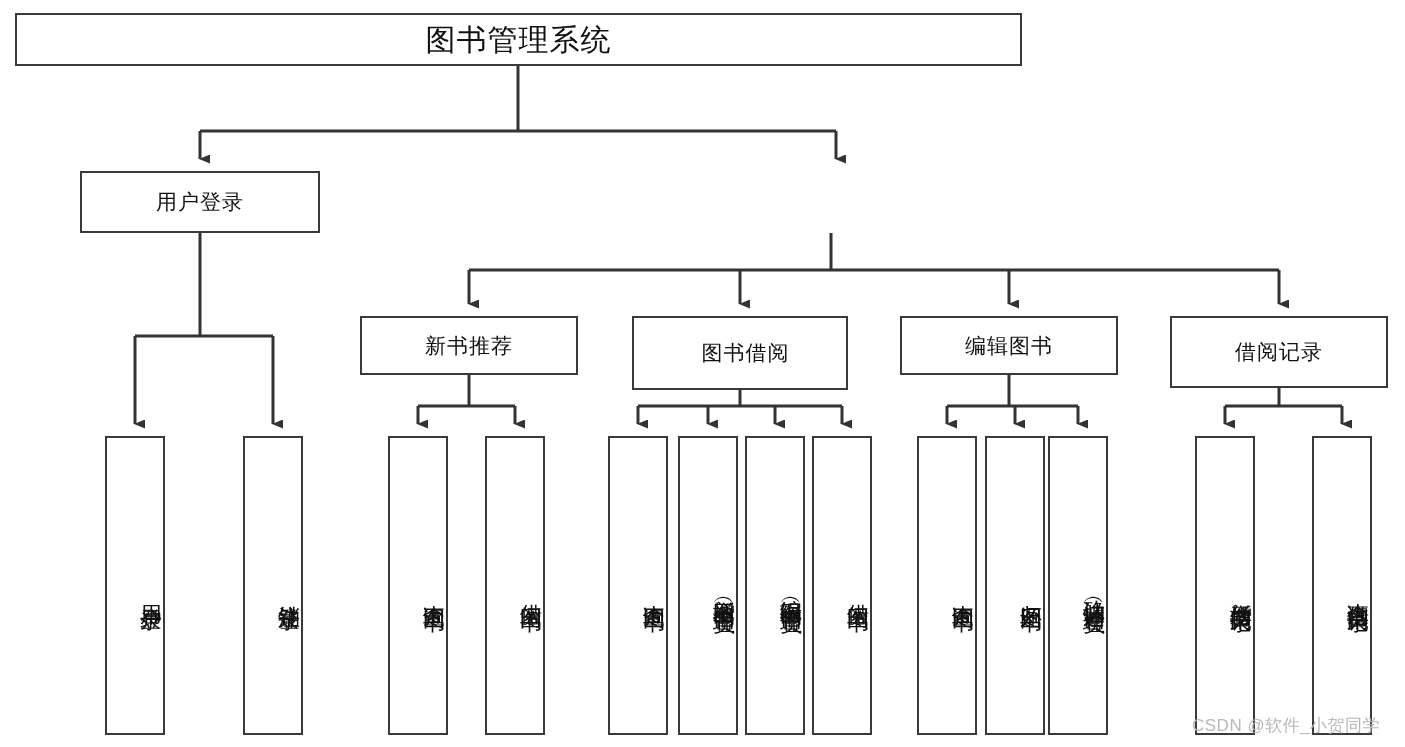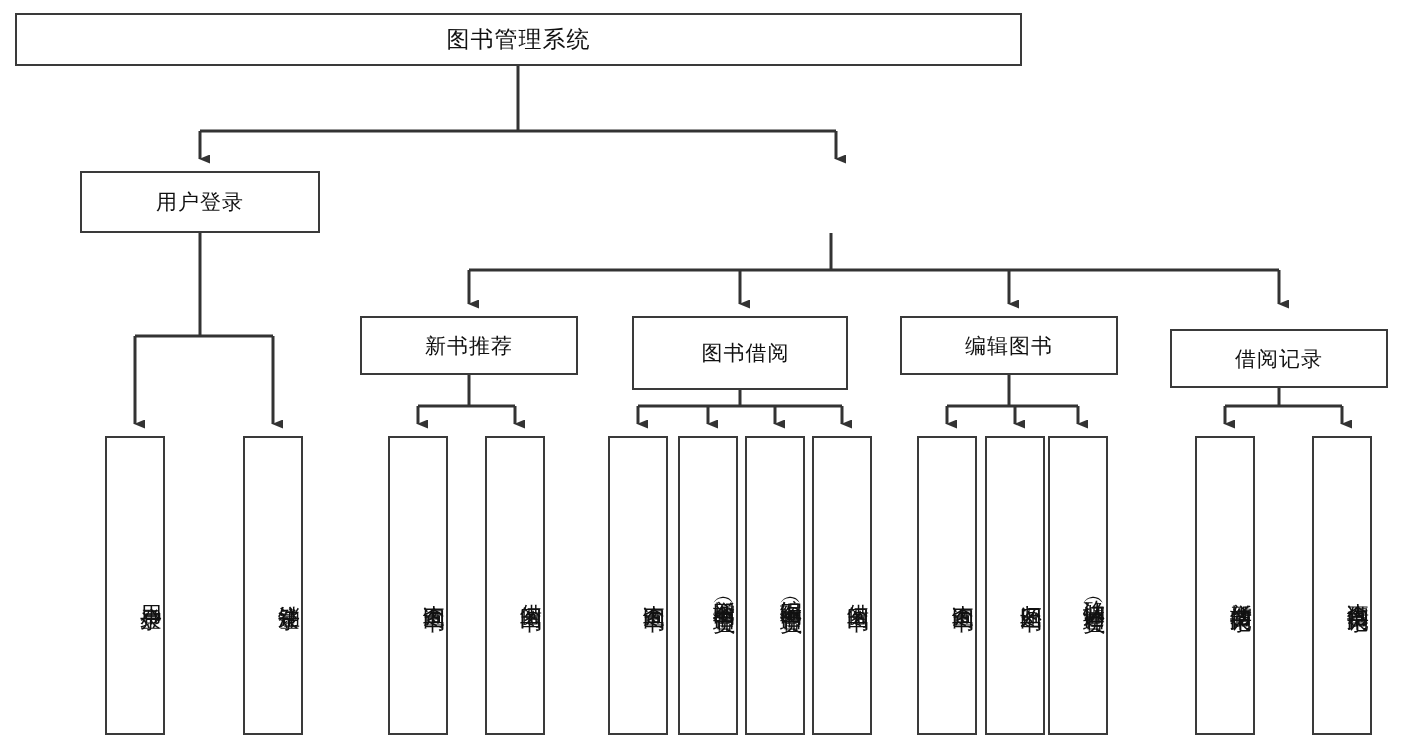--- a/index.html
+++ b/index.html
@@ -36,21 +36,21 @@
     justify-content: center;
     color: #111111;
     text-align: center;
   }
   .node.horiz {
     font-size: 21px;
     letter-spacing: 1px;
     line-height: 1.2;
   }
   .node.root {
-    font-size: 23px;
+    font-size: 30px;
   }
   .node.vert {
     writing-mode: vertical-rl;
     text-orientation: upright;
     align-items: flex-start;
     justify-content: center;
     padding-top: 10px;
     font-size: 22px;
     line-height: 1.08;
     letter-spacing: 2px;
@@ -155,21 +155,21 @@
 
   <div class="node horiz" style="left:360px; top:316px; width:218px; height:59px;">
     <span>新书推荐</span>
   </div>
   <div class="node horiz" style="left:632px; top:316px; width:216px; height:74px;padding-left:11px;">
     <span>图书借阅</span>
   </div>
   <div class="node horiz" style="left:900px; top:316px; width:218px; height:59px;">
     <span>编辑图书</span>
   </div>
-  <div class="node horiz" style="left:1170px; top:329px; width:218px; height:59px;">
+  <div class="node horiz" style="left:1170px; top:316px; width:218px; height:72px;">
     <span>借阅记录</span>
   </div>
 
   <div class="node vert" style="left:105px; top:436px; width:60px; height:299px;">
     <span>用户登录</span>
   </div>
   <div class="node vert" style="left:243px; top:436px; width:60px; height:299px;">
     <span>注销登录</span>
   </div>
   <div class="node vert" style="left:388px; top:436px; width:60px; height:299px;">
@@ -202,14 +202,15 @@
     <span>确认归还</span>
     <span>（管理员）</span>
   </div>
   <div class="node vert" style="left:1195px; top:436px; width:60px; height:299px;">
     <span>新增借阅记录</span>
   </div>
   <div class="node vert" style="left:1312px; top:436px; width:60px; height:299px;">
     <span>查询借阅记录</span>
   </div>
 
+  <div class="watermark" style="left:1192px; top:714px;">CSDN @软件_小贺同学</div>
 
 </div>
 
 </body></html>

